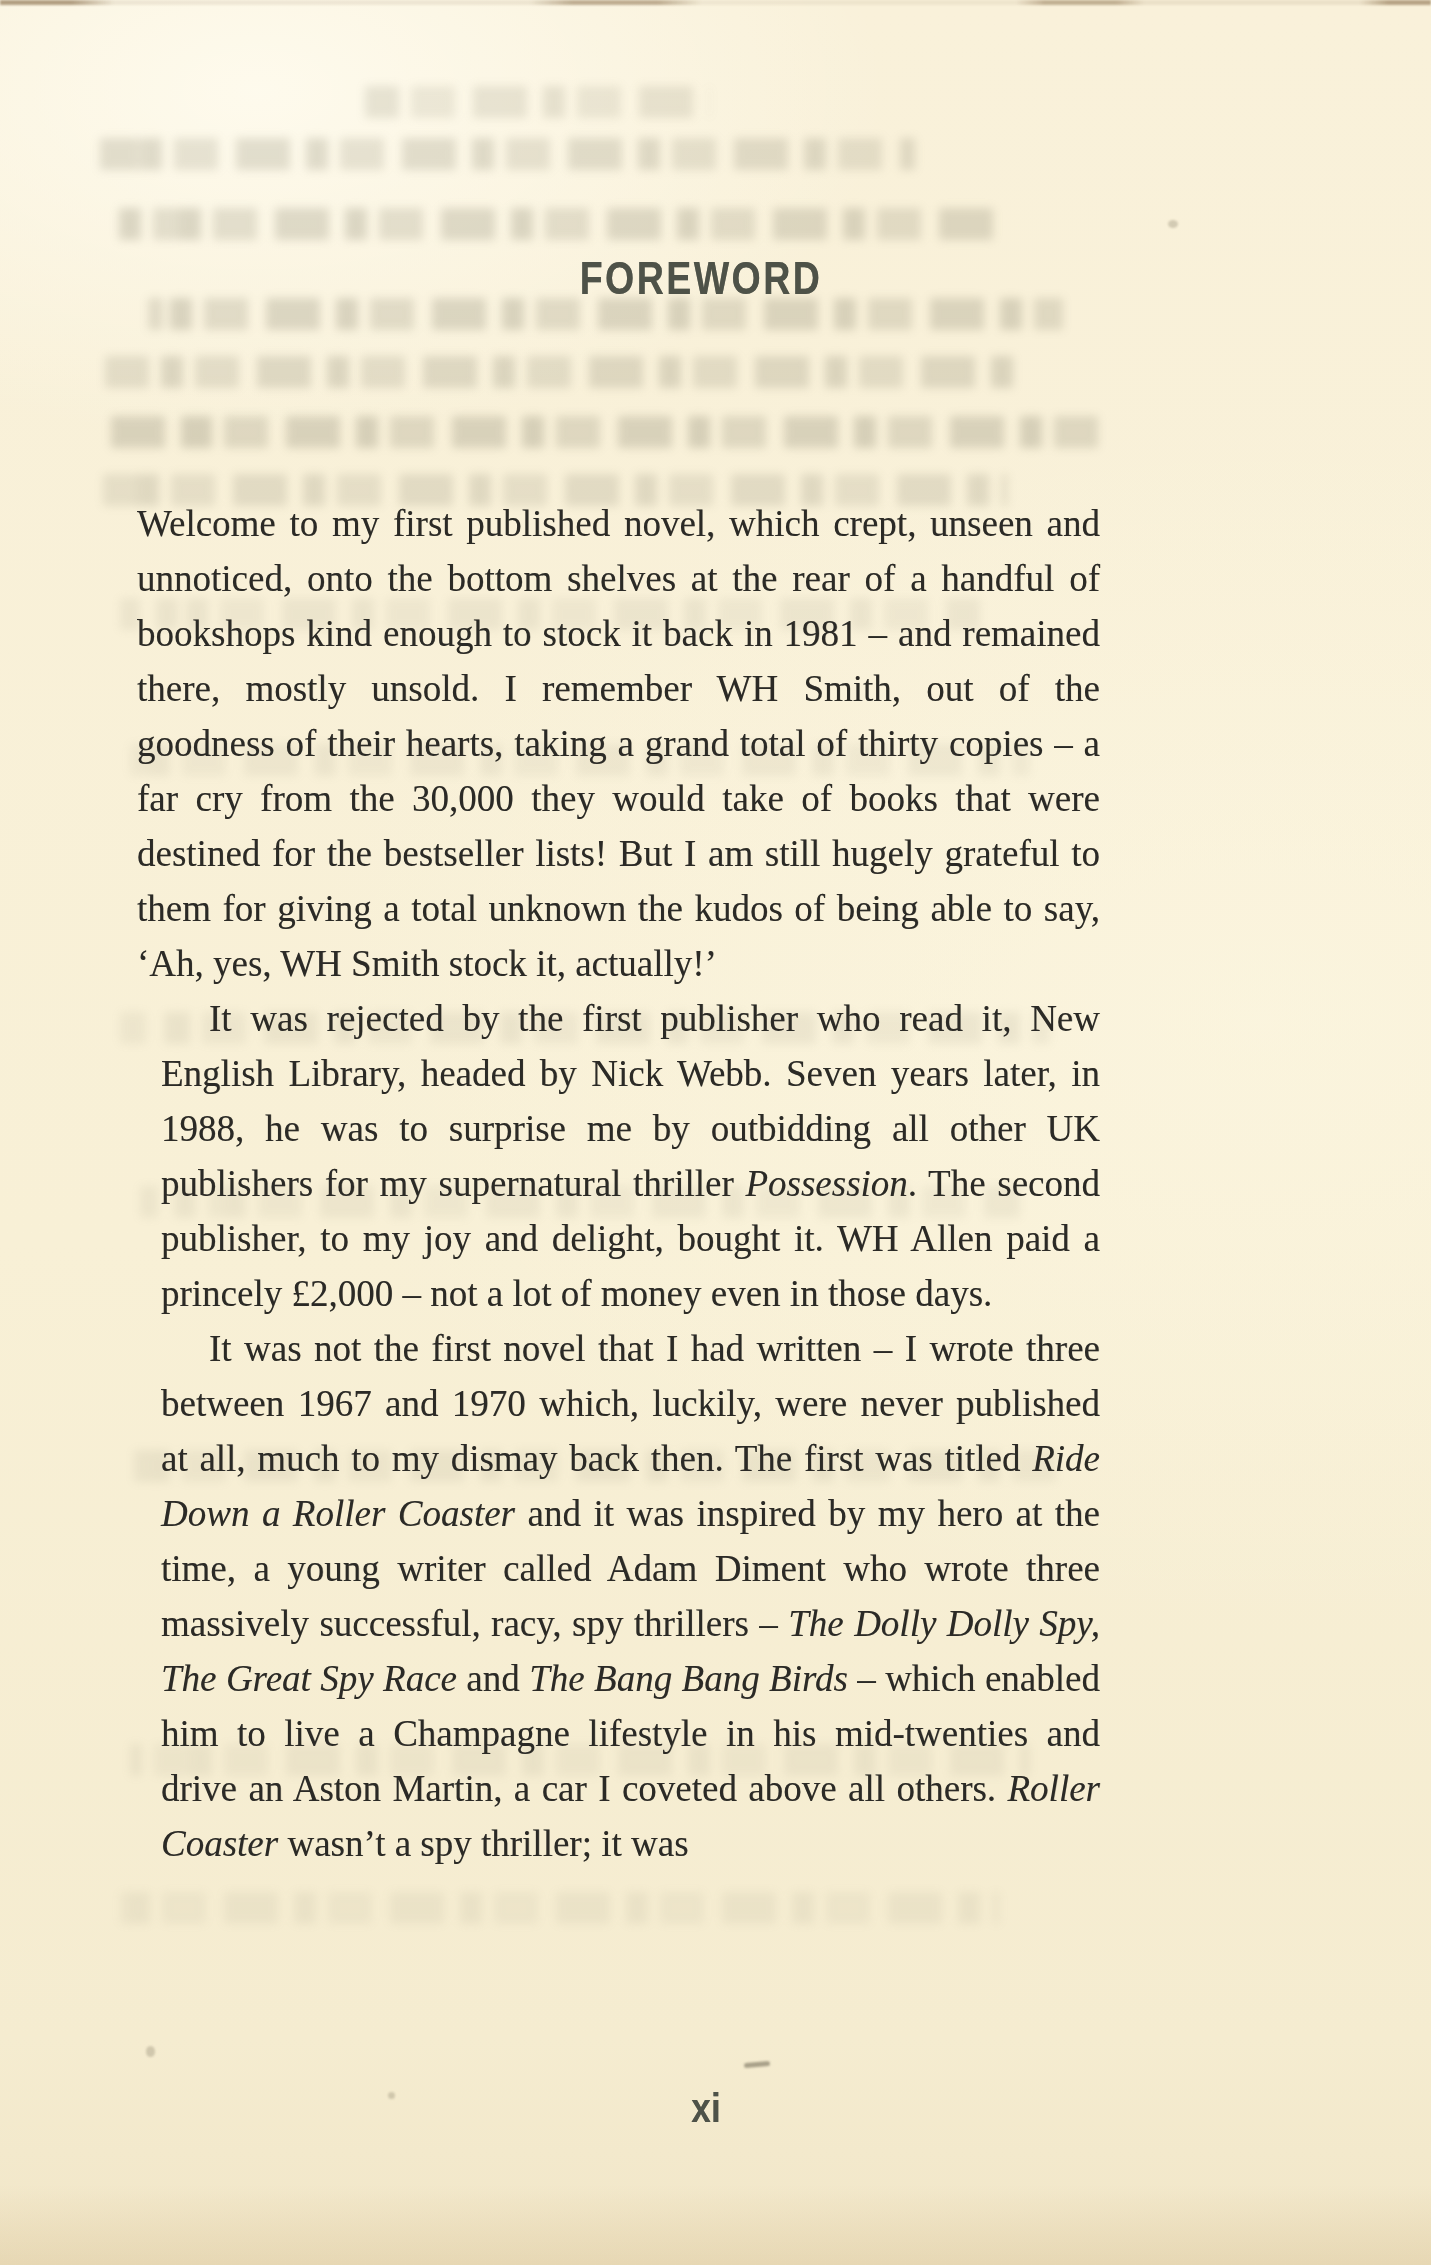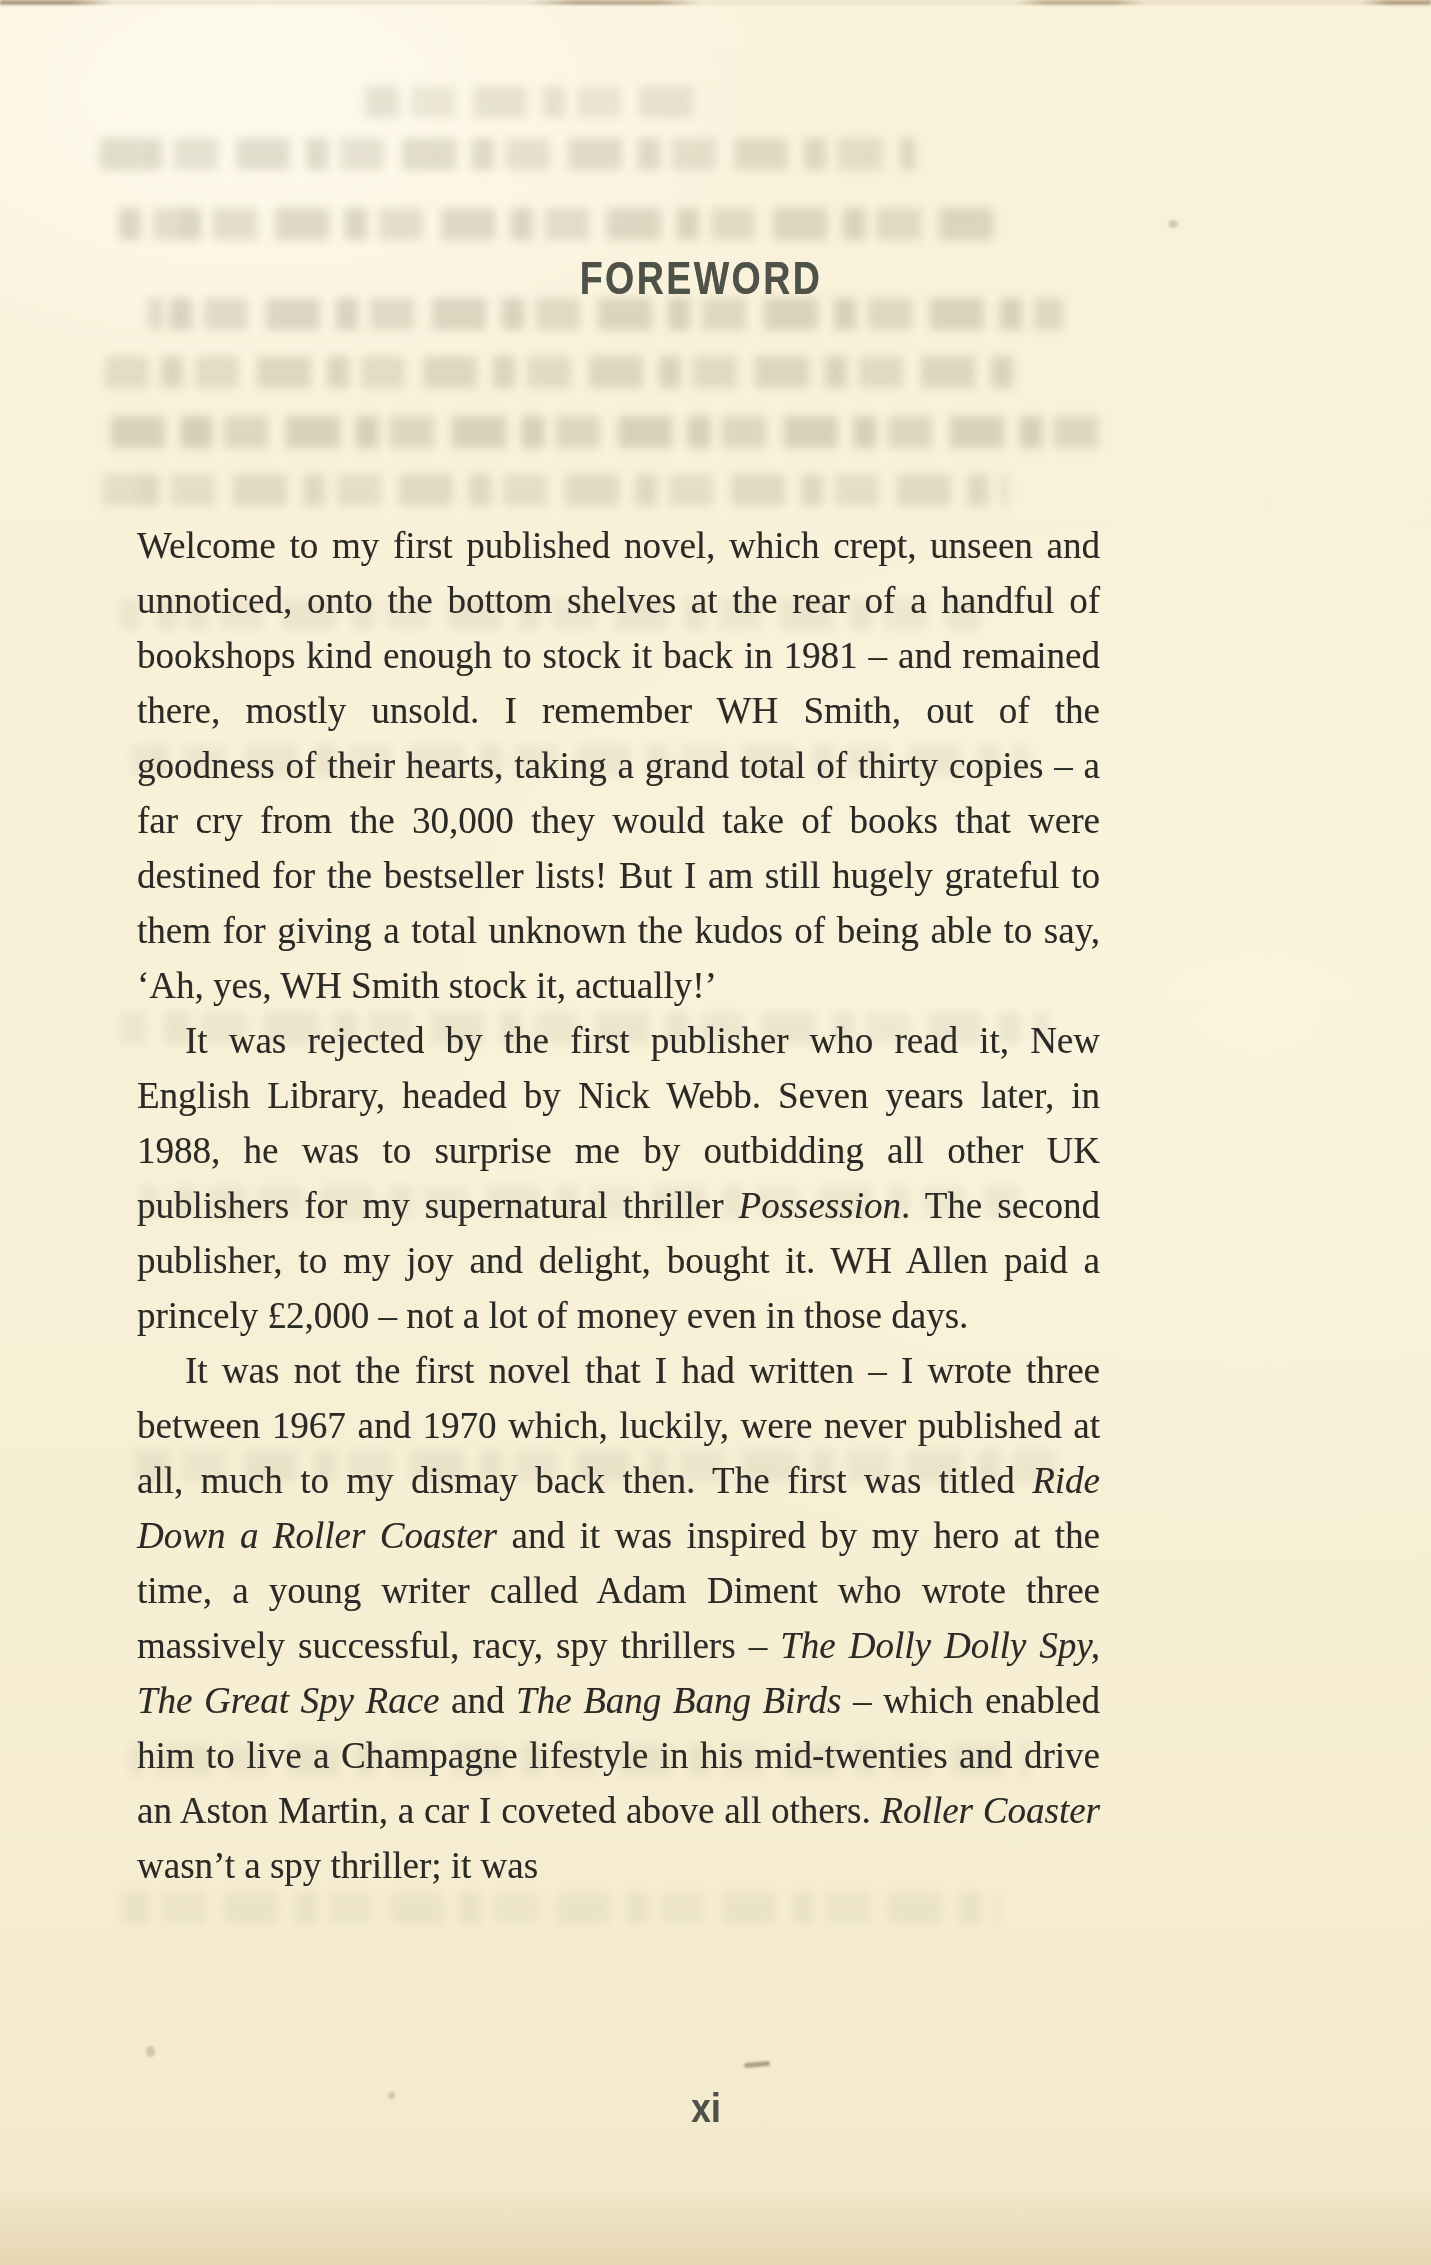--- a/index.html
+++ b/index.html
@@ -48,30 +48,30 @@
     position: absolute; left: 701px; top: 250px;
     transform: translateX(-50%) scaleX(0.8);
     transform-origin: center top;
     font-family: "Liberation Sans", sans-serif;
     font-weight: bold; font-size: 47px; letter-spacing: 3px;
     color: var(--heading, #4e5248);
     white-space: nowrap;
     text-shadow: 0 0 0.6px rgba(78,82,72,0.6);
   }
   .body-text {
-    position: absolute; left: 137px; top: 518px; width: 963px;
+    position: absolute; left: 137px; top: 496px; width: 963px;
   }
   .body-text p {
     margin: 0; padding: 0;
     text-align: justify;
     font-size: 37px; line-height: 55px;
     color: var(--ink, #2b2a26);
     text-shadow: 0.3px 0.3px 0 rgba(43,42,38,0.35);
   }
-  .body-text p.indent { text-indent: 48px; }
+  .body-text p.indent { text-indent: 48px; margin-left: 24px; }
   .body-text i { font-style: italic; }
   .folio {
     position: absolute; left: 706px; top: 2086px;
     transform: translateX(-50%) scaleX(0.88);
     transform-origin: center top;
     font-family: "Liberation Sans", sans-serif;
     font-weight: bold; font-size: 40px;
     color: var(--heading, #4e5248);
     text-shadow: 0 0 0.6px rgba(78,82,72,0.55);
   }

